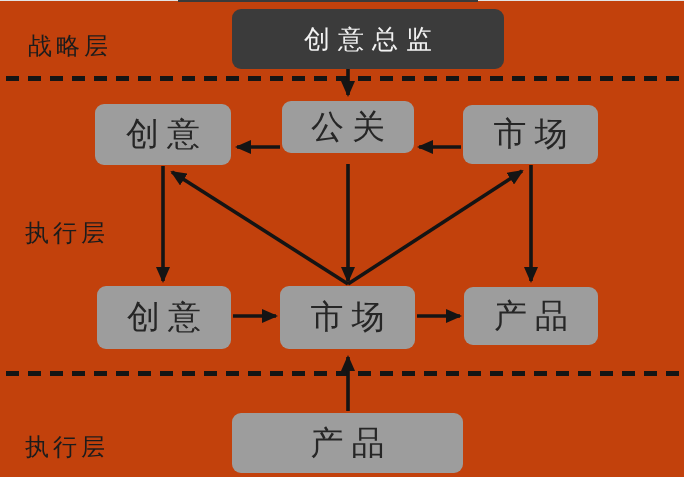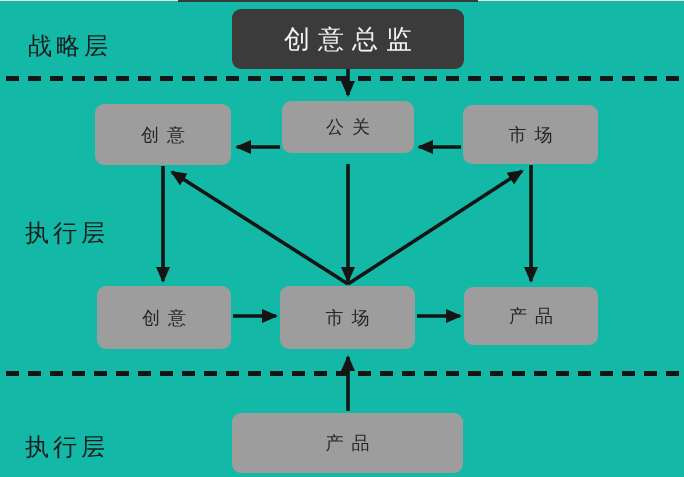--- a/index.html
+++ b/index.html
@@ -1,19 +1,19 @@
 <!DOCTYPE html>
 <html><head>
 <meta charset="utf-8">
 <style>
   html,body{margin:0;padding:0;background:#ffffff;}
   .stage{
     position:relative;
     width:684px;height:477px;
-    background:#14b8a6;
+    background:#c2410c;
     overflow:hidden;
     font-family:"Liberation Serif", serif;
   }
   .top-remnant{
     position:absolute;top:0;left:178px;width:300px;height:2px;
     background:#3a3a3a;
   }
   .top-hairline{
     position:absolute;top:0;left:0;width:684px;height:1px;
     background:#e3e3e3;
@@ -27,21 +27,21 @@
     font-weight:500;
   }
   .dashed-line{
     position:absolute;left:6px;width:676px;height:5px;
     background:repeating-linear-gradient(90deg,#151515 0 13px,transparent 13px 22px);
   }
   .node{
     position:absolute;
     border-radius:9px;
     display:flex;align-items:center;justify-content:center;
-    font-size:18px;
+    font-size:33px;
     letter-spacing:8px;
     text-indent:8px; 
     white-space:nowrap;
     box-sizing:border-box;
   }
   .node.gray{background:#9d9d9d;color:#262626;}
   .node.dark{background:#3b3b3b;color:#f2f2f2;}
   .arrows{position:absolute;top:0;left:0;width:684px;height:477px;}
 </style>
 </head>
@@ -73,21 +73,21 @@
       <line x1="348" y1="284" x2="172" y2="172" marker-end="url(#ah)"></line>
       <line x1="348" y1="164" x2="348" y2="281" marker-end="url(#ah)"></line>
       <line x1="348" y1="284" x2="522" y2="171" marker-end="url(#ah)"></line>
       <line x1="531" y1="165" x2="531" y2="281" marker-end="url(#ah)"></line>
       <line x1="233" y1="316" x2="276" y2="316" marker-end="url(#ah)"></line>
       <line x1="417" y1="316" x2="460" y2="316" marker-end="url(#ah)"></line>
       <line x1="348" y1="411" x2="348" y2="357" marker-end="url(#ah)"></line>
     </g>
   </svg>
 
-  <div class="node dark" style="left:232px;top:9px;width:232px;height:60px;font-size:26px">创意总监</div>
+  <div class="node dark" style="left:232px;top:9px;width:272px;height:60px;font-size:26px">创意总监</div>
 
   <div class="node gray" style="left:95px;top:104px;width:136px;height:61px">创意</div>
   <div class="node gray" style="left:282px;top:101px;width:132px;height:52px">公关</div>
   <div class="node gray" style="left:463px;top:105px;width:135px;height:59px">市场</div>
 
   <div class="node gray" style="left:97px;top:286px;width:134px;height:63px">创意</div>
   <div class="node gray" style="left:280px;top:286px;width:135px;height:63px">市场</div>
   <div class="node gray" style="left:464px;top:287px;width:134px;height:58px">产品</div>
 
   <div class="node gray" style="left:232px;top:413px;width:231px;height:60px">产品</div>

